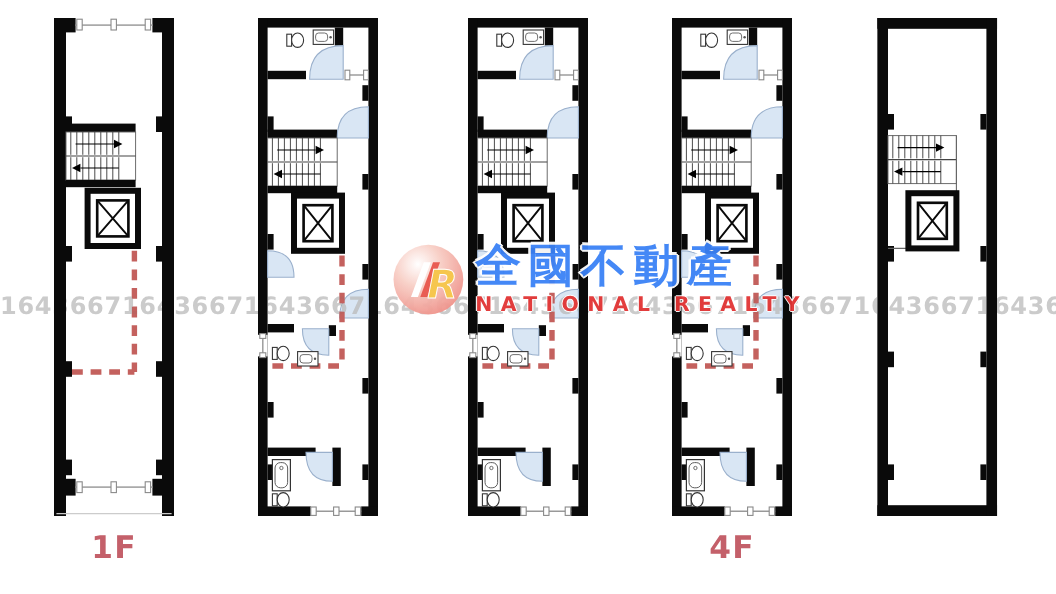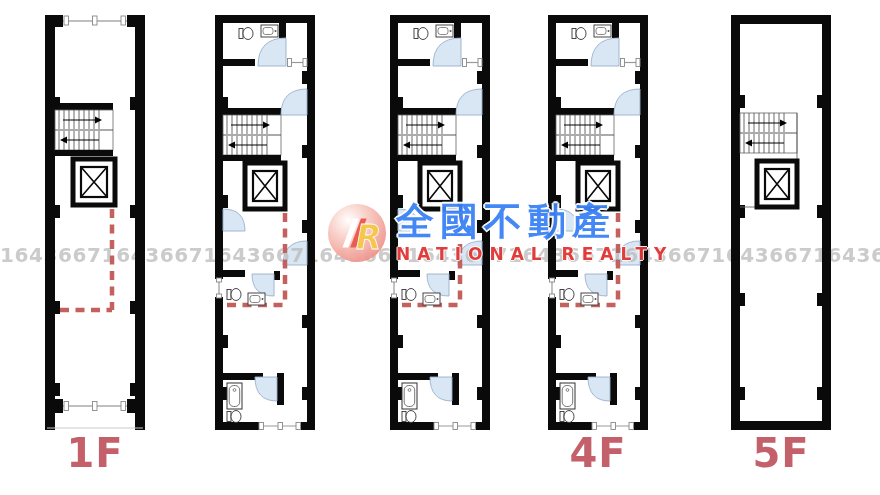--- a/index.html
+++ b/index.html
@@ -1,21 +1,21 @@
 <!DOCTYPE html>
 <html><head>
 <meta charset="utf-8">
 <style>
   html,body{margin:0;padding:0;background:#fff;}
   .stage{position:relative;width:880px;height:495px;background:#ffffff;overflow:hidden;
          font-family:"DejaVu Sans","Liberation Sans",sans-serif;}
   .plan-slot{position:absolute;top:15px;width:100px;z-index:1;}
   .plan-art{width:100px;height:415px;}
   .plan-art svg{display:block;width:100px;height:415px;}
-  .floor-label{text-align:center;font-size:40px;font-weight:bold;
+  .floor-label{margin-top:12px;text-align:center;font-size:26px;font-weight:bold;
                color:#c4606a;letter-spacing:1px;}
   .serial-strip{position:absolute;left:0;top:243px;width:880px;z-index:5;
                 font-size:20px;font-weight:bold;color:#b9b9b9;mix-blend-mode:darken;
                 letter-spacing:0.6px;white-space:nowrap;overflow:hidden;opacity:.75;}
   .brand{position:absolute;left:326px;top:202px;z-index:6;display:flex;align-items:center;
          gap:8px;opacity:.95;}
   .brand-logo{width:62px;height:62px;flex:0 0 auto;}
   .brand-cjk{font-size:38px;line-height:1.05;font-weight:bold;color:#3b82f6;letter-spacing:6px;
        text-shadow:-2px 0 0 #fff,2px 0 0 #fff,0 -2px 0 #fff,0 2px 0 #fff,
                    -1px -1px 0 #fff,1px -1px 0 #fff,-1px 1px 0 #fff,1px 1px 0 #fff;}
@@ -276,21 +276,21 @@
           </g>
  <g>
   <line x1="44" y1="411" x2="86" y2="411" stroke="#999" stroke-width="1.2"></line>
             <rect x="44" y="407.5" width="4.5" height="7" fill="#fff" stroke="#888" stroke-width="0.9"></rect>
             <rect x="63" y="407.5" width="4.5" height="7" fill="#fff" stroke="#888" stroke-width="0.9"></rect>
             <rect x="81" y="407.5" width="4.5" height="7" fill="#fff" stroke="#888" stroke-width="0.9"></rect>
  </g>
         </svg>
       </div>
   </div>
-  <div class="plan-slot" style="left:548px">
+  <div class="plan-slot" style="left:560px">
     <div class="plan-art">
         <svg viewBox="0 0 100 415">
  <g>
   <rect x="0" y="0" width="100" height="8" fill="#0a0a0a"></rect>
   <rect x="0" y="0" width="8" height="415" fill="#0a0a0a"></rect>
             <rect x="92" y="0" width="8" height="415" fill="#0a0a0a"></rect>
   <rect x="0" y="407" width="44" height="8" fill="#0a0a0a"></rect>
             <rect x="86" y="407" width="14" height="8" fill="#0a0a0a"></rect>
  </g>
  <rect x="8" y="82" width="5" height="13" fill="#0a0a0a"></rect>
@@ -414,21 +414,20 @@
           </g>
  <line x1="66" y1="98" x2="66" y2="192" stroke="#666" stroke-width="0.9"></line>
  <line x1="9" y1="192" x2="66" y2="192" stroke="#666" stroke-width="0.9"></line>
  <g>
  <rect x="26" y="146" width="40" height="46" fill="#fff" stroke="#0a0a0a" stroke-width="5"></rect>
  <rect x="34" y="154" width="24" height="30" fill="#fff" stroke="#0a0a0a" stroke-width="2.2"></rect>
  <path d="M34 154 l24 30 M58 154 l-24 30" stroke="#0a0a0a" stroke-width="1.6"></path>
           </g>
  </svg>
       </div>
-    <div class="floor-label">5F</div>
   </div>
 
   <div class="serial-strip">16436671643667164366716436671643667164366716436671643667164366716436671643667</div>
 
   <div class="brand">
     <svg class="brand-logo" viewBox="0 0 64 64">
       <defs>
         <radialGradient id="lg" cx="35%" cy="28%" r="80%">
           <stop offset="0%" stop-color="#ffffff"></stop>
           <stop offset="40%" stop-color="#f8cfc6"></stop>

